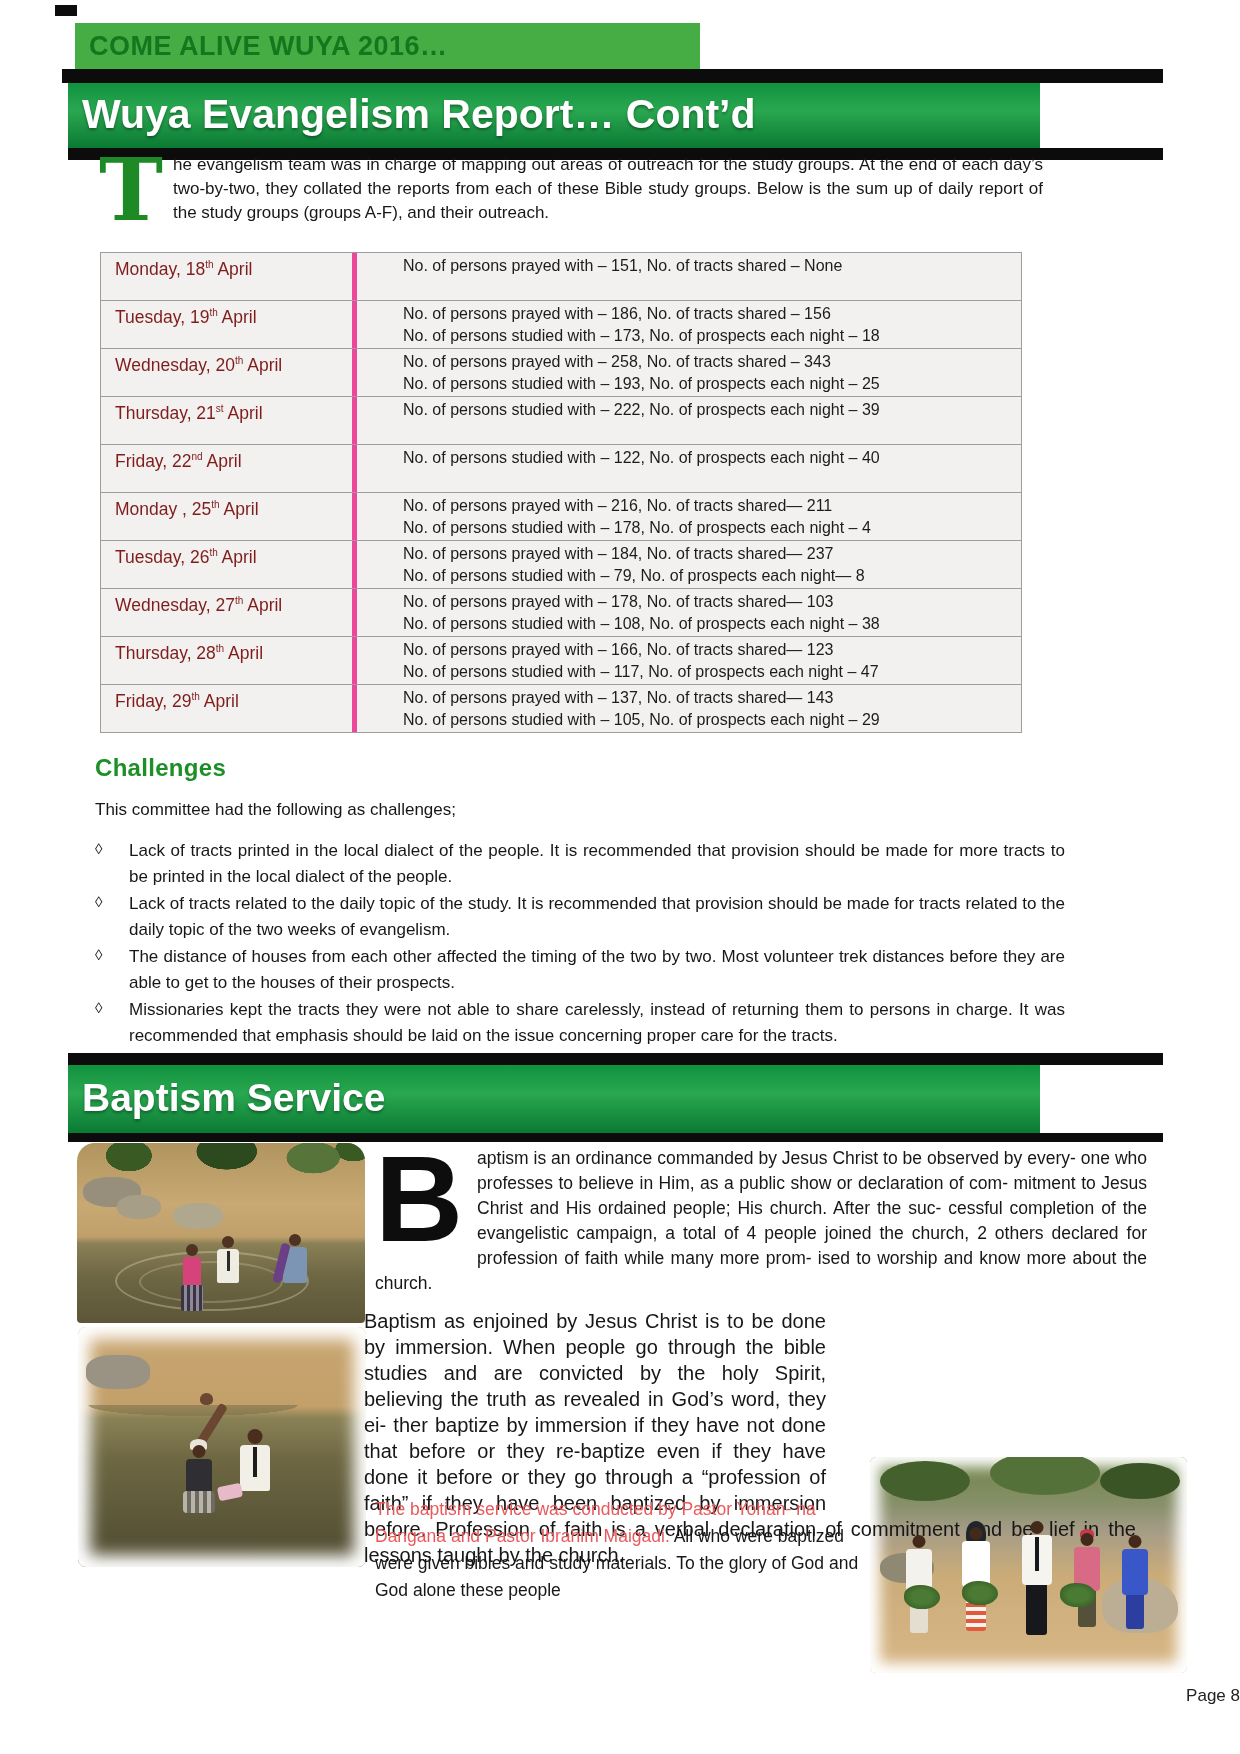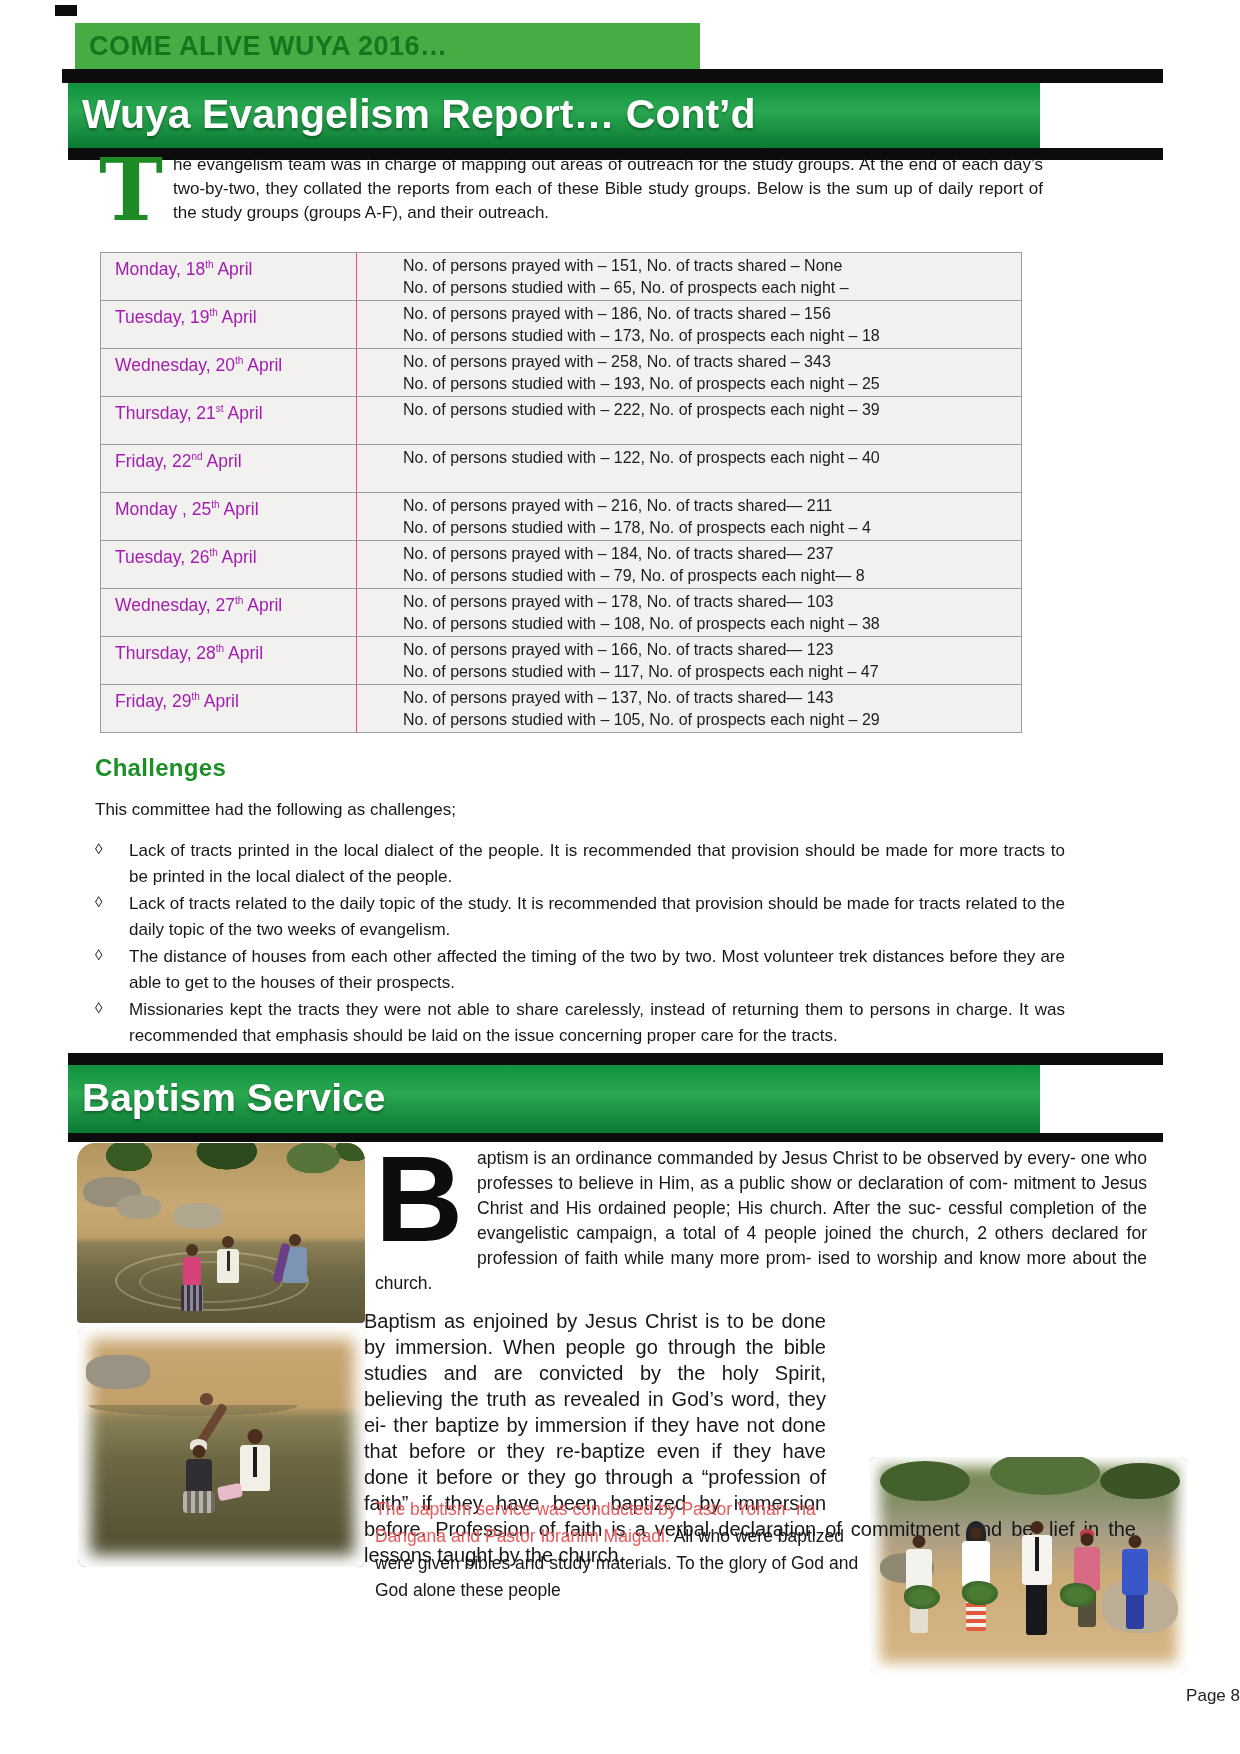--- a/index.html
+++ b/index.html
@@ -35,22 +35,22 @@
            line-height:24px; text-align:justify; }
   .dropcap-t {
     float:left; font-family:"DejaVu Serif", serif; font-weight:bold;
     color:#1d8a25; font-size:86px; line-height:70px; margin:2px 10px 0 4px;
   }
   
   .rtable { position:absolute; left:100px; top:252px; width:922px;
             border:1px solid #9d9d9d; border-bottom:none; box-sizing:border-box; }
   .trow { display:flex; height:48px; border-bottom:1px solid #9d9d9d;
           background:#f2f1ef; box-sizing:border-box; }
-  .tdate { width:256px; border-right:1px solid #ec4899; box-sizing:border-box;
-           padding:6px 4px 0 14px; font-size:17.5px; color:#a21caf; }
+  .tdate { width:256px; border-right:5px solid #ec4899; box-sizing:border-box;
+           padding:6px 4px 0 14px; font-size:17.5px; color:#7f1d1d; }
   .tdate sup { font-size:10px; }
   .tval  { flex:1; padding:2px 6px 0 46px; font-size:16px; line-height:22px; color:#1c1c1c; }
   
   .ch-head { position:absolute; left:95px; top:754px; font-size:24px; font-weight:bold;
              color:#1d8f27; letter-spacing:.3px; }
   .ch-lead { position:absolute; left:95px; top:800px; font-size:17px; }
   .bullets { position:absolute; left:95px; top:838px; width:970px; }
   .bullet  { display:flex; margin-bottom:1px; }
   .bmark   { width:34px; flex:none; font-size:15px; padding-top:2px; color:#222; }
   .btext   { flex:1; font-size:17px; line-height:26px; text-align:justify; }
@@ -186,21 +186,20 @@
 
   <div class="intro">
     <span class="dropcap-t">T</span><span>he evangelism team was in charge of mapping out areas of outreach for the study groups. At the end of each day’s two-by-two, they collated the reports from each of these Bible study groups. Below is the sum up of daily report of the study groups (groups A-F), and their outreach.</span>
   </div>
 
   <div class="rtable">
     <div class="trow">
       <div class="tdate"><span>Monday, 18</span><sup>th</sup><span> April</span></div>
       <div class="tval">
           <div>No. of persons prayed with –  151, No. of tracts shared –  None</div>
-          <div>No. of persons studied with – 65, No. of prospects each night –</div>
         </div>
     </div>
     <div class="trow">
       <div class="tdate"><span>Tuesday, 19</span><sup>th</sup><span> April</span></div>
       <div class="tval">
           <div>No. of persons prayed with –  186, No. of tracts shared – 156</div>
           <div>No. of persons studied with – 173, No. of prospects each night –  18</div>
         </div>
     </div>
     <div class="trow">

